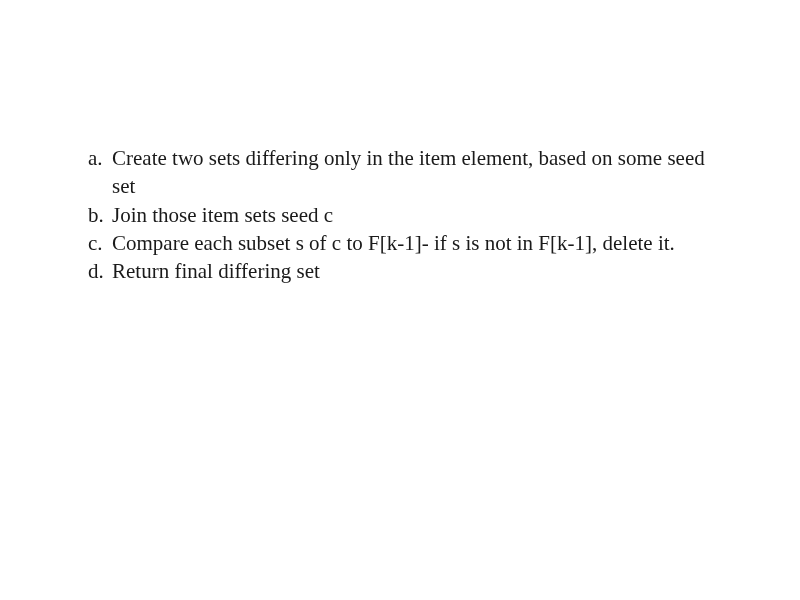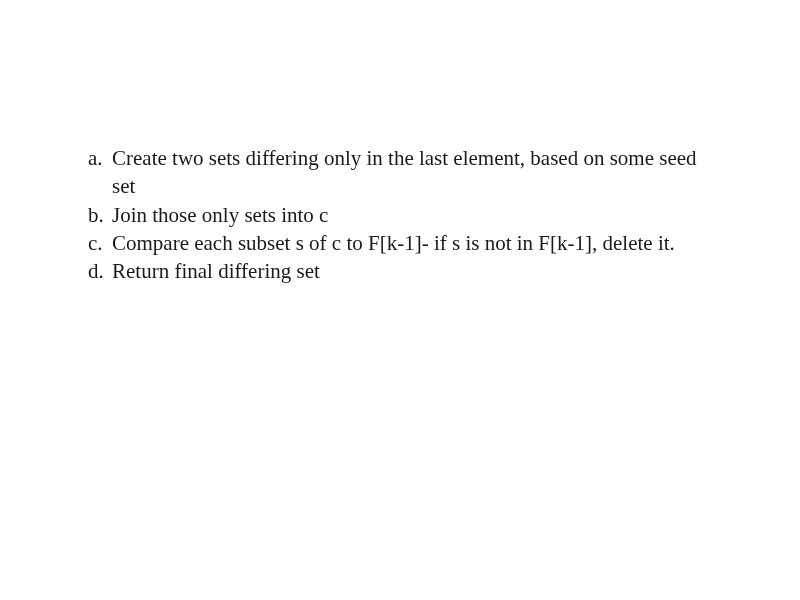--- a/index.html
+++ b/index.html
@@ -28,25 +28,25 @@
     .list-text {
       flex: 1 1 auto;
     }
   </style>
 </head>
 <body>
 
 <div class="list">
   <div class="list-item">
     <span class="list-marker">a.</span>
-    <span class="list-text">Create two sets differing only in the last element, based on some seed set</span>
+    <span class="list-text">Create two sets differing only in the item element, based on some seed set</span>
   </div>
   <div class="list-item">
     <span class="list-marker">b.</span>
-    <span class="list-text">Join those only sets into c</span>
+    <span class="list-text">Join those item sets seed c</span>
   </div>
   <div class="list-item">
     <span class="list-marker">c.</span>
     <span class="list-text">Compare each subset s of c to F[k-1]- if s is not in F[k-1], delete it.</span>
   </div>
   <div class="list-item">
     <span class="list-marker">d.</span>
     <span class="list-text">Return final differing set</span>
   </div>
 </div>

